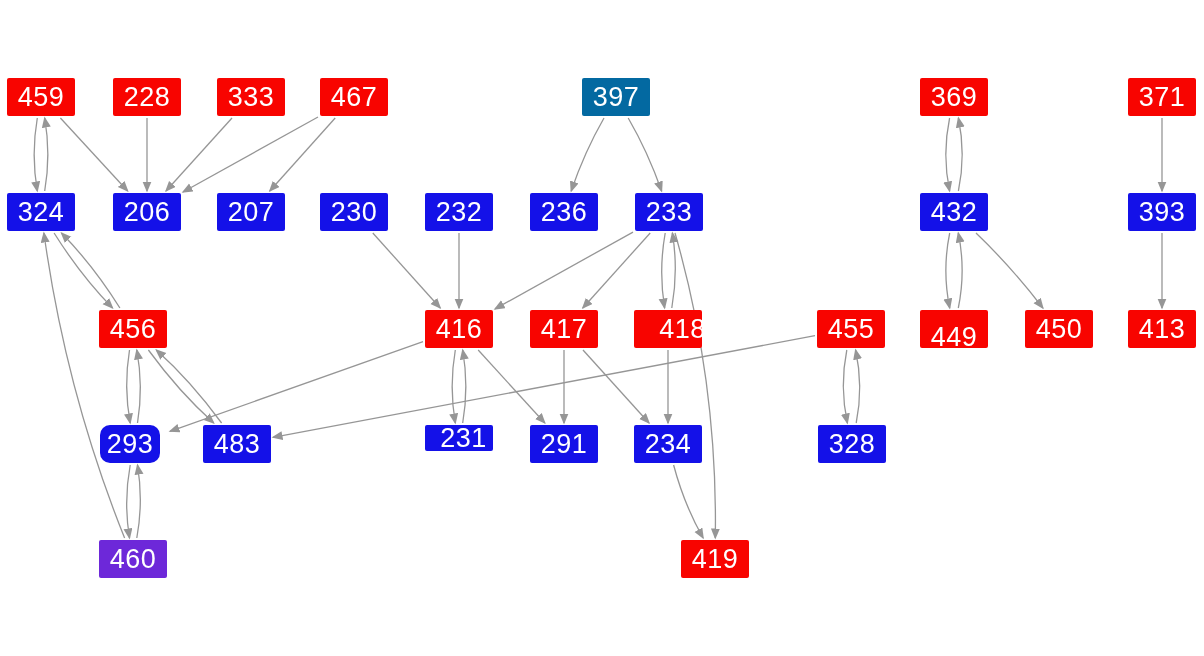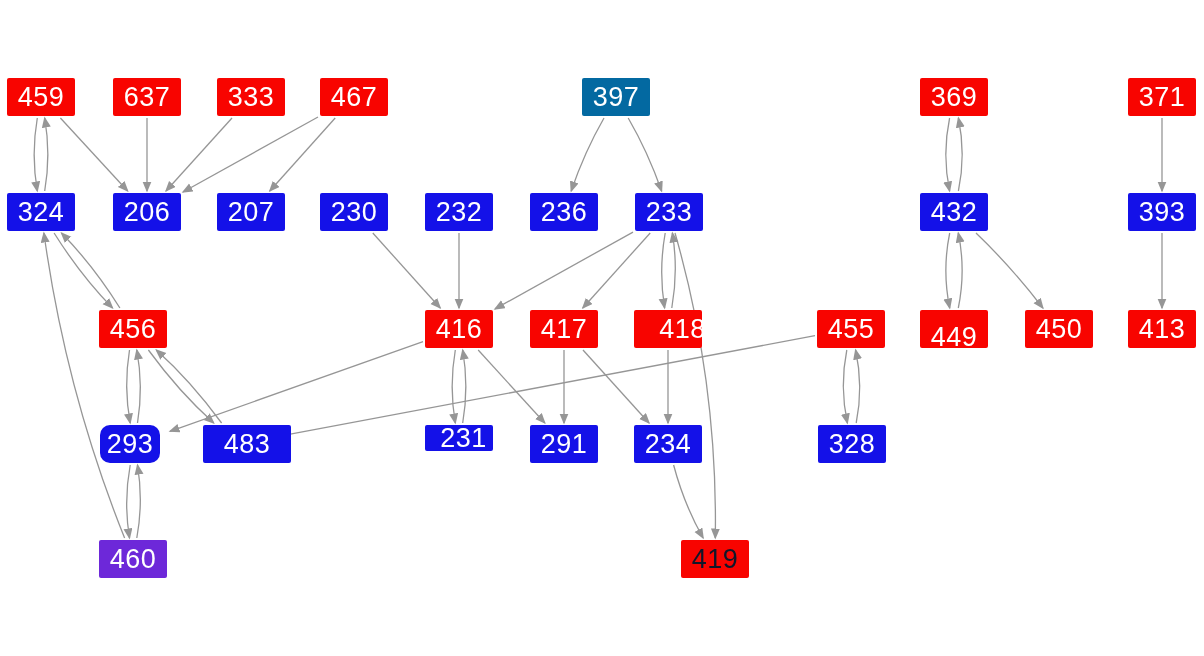--- a/index.html
+++ b/index.html
@@ -92,21 +92,21 @@
         <path d="M583.0,350.0 Q616.0,386.5 649.0,423.0" fill="none" stroke="#969696" stroke-width="1.3" marker-end="url(#arrowhead)"></path>
         <path d="M668.0,350.0 Q668.0,386.5 668.0,423.0" fill="none" stroke="#969696" stroke-width="1.3" marker-end="url(#arrowhead)"></path>
         <path d="M673.6,465.0 Q684.1,504.5 703.1,538.0" fill="none" stroke="#969696" stroke-width="1.3" marker-end="url(#arrowhead)"></path>
       </g>
   </svg>
   <div id="nodes">
       <div class="node" style="left: 7px; top: 78px; width: 68px; height: 38px; background: rgb(248, 4, 0);">
         <span style="color: rgb(255, 255, 255);">459</span>
       </div>
       <div class="node" style="left: 113px; top: 78px; width: 68px; height: 38px; background: rgb(248, 4, 0);">
-        <span style="color: rgb(255, 255, 255);">637</span>
+        <span style="color: rgb(255, 255, 255);">228</span>
       </div>
       <div class="node" style="left: 217px; top: 78px; width: 68px; height: 38px; background: rgb(248, 4, 0);">
         <span style="color: rgb(255, 255, 255);">333</span>
       </div>
       <div class="node" style="left: 320px; top: 78px; width: 68px; height: 38px; background: rgb(248, 4, 0);">
         <span style="color: rgb(255, 255, 255);">467</span>
       </div>
       <div class="node" style="left: 582px; top: 78px; width: 68px; height: 38px; background: #0369a1;">
         <span style="color: rgb(255, 255, 255);">397</span>
       </div>
@@ -163,35 +163,35 @@
       </div>
       <div class="node" style="left: 1025px; top: 310px; width: 68px; height: 38px; background: rgb(248, 4, 0);">
         <span style="color: rgb(255, 255, 255);">450</span>
       </div>
       <div class="node" style="left: 1128px; top: 310px; width: 68px; height: 38px; background: rgb(248, 4, 0);">
         <span style="color: rgb(255, 255, 255);">413</span>
       </div>
       <div class="node" style="left: 100px; top: 425px; width: 60px; height: 38px; background: rgb(20, 17, 232); border-radius: 10px;">
         <span style="color: rgb(255, 255, 255);">293</span>
       </div>
-      <div class="node" style="left: 203px; top: 425px; width: 88px; height: 38px; background: rgb(20, 17, 232);">
+      <div class="node" style="left: 203px; top: 425px; width: 68px; height: 38px; background: rgb(20, 17, 232);">
         <span style="color: rgb(255, 255, 255);">483</span>
       </div>
       <div class="node" style="left: 425px; top: 425px; width: 68px; height: 26px; background: rgb(20, 17, 232); padding-left: 9px;">
         <span style="color: rgb(255, 255, 255);">231</span>
       </div>
       <div class="node" style="left: 530px; top: 425px; width: 68px; height: 38px; background: rgb(20, 17, 232);">
         <span style="color: rgb(255, 255, 255);">291</span>
       </div>
       <div class="node" style="left: 634px; top: 425px; width: 68px; height: 38px; background: rgb(20, 17, 232);">
         <span style="color: rgb(255, 255, 255);">234</span>
       </div>
       <div class="node" style="left: 818px; top: 425px; width: 68px; height: 38px; background: rgb(20, 17, 232);">
         <span style="color: rgb(255, 255, 255);">328</span>
       </div>
       <div class="node" style="left: 99px; top: 540px; width: 68px; height: 38px; background: #6d28d9;">
         <span style="color: rgb(255, 255, 255);">460</span>
       </div>
       <div class="node" style="left: 681px; top: 540px; width: 68px; height: 38px; background: rgb(248, 4, 0);">
-        <span style="color: #0f172a; text-align: center;">419</span>
+        <span style="color: #ffffff; text-align: center;">419</span>
       </div>
     </div>
 </div>
 
 </body></html>

